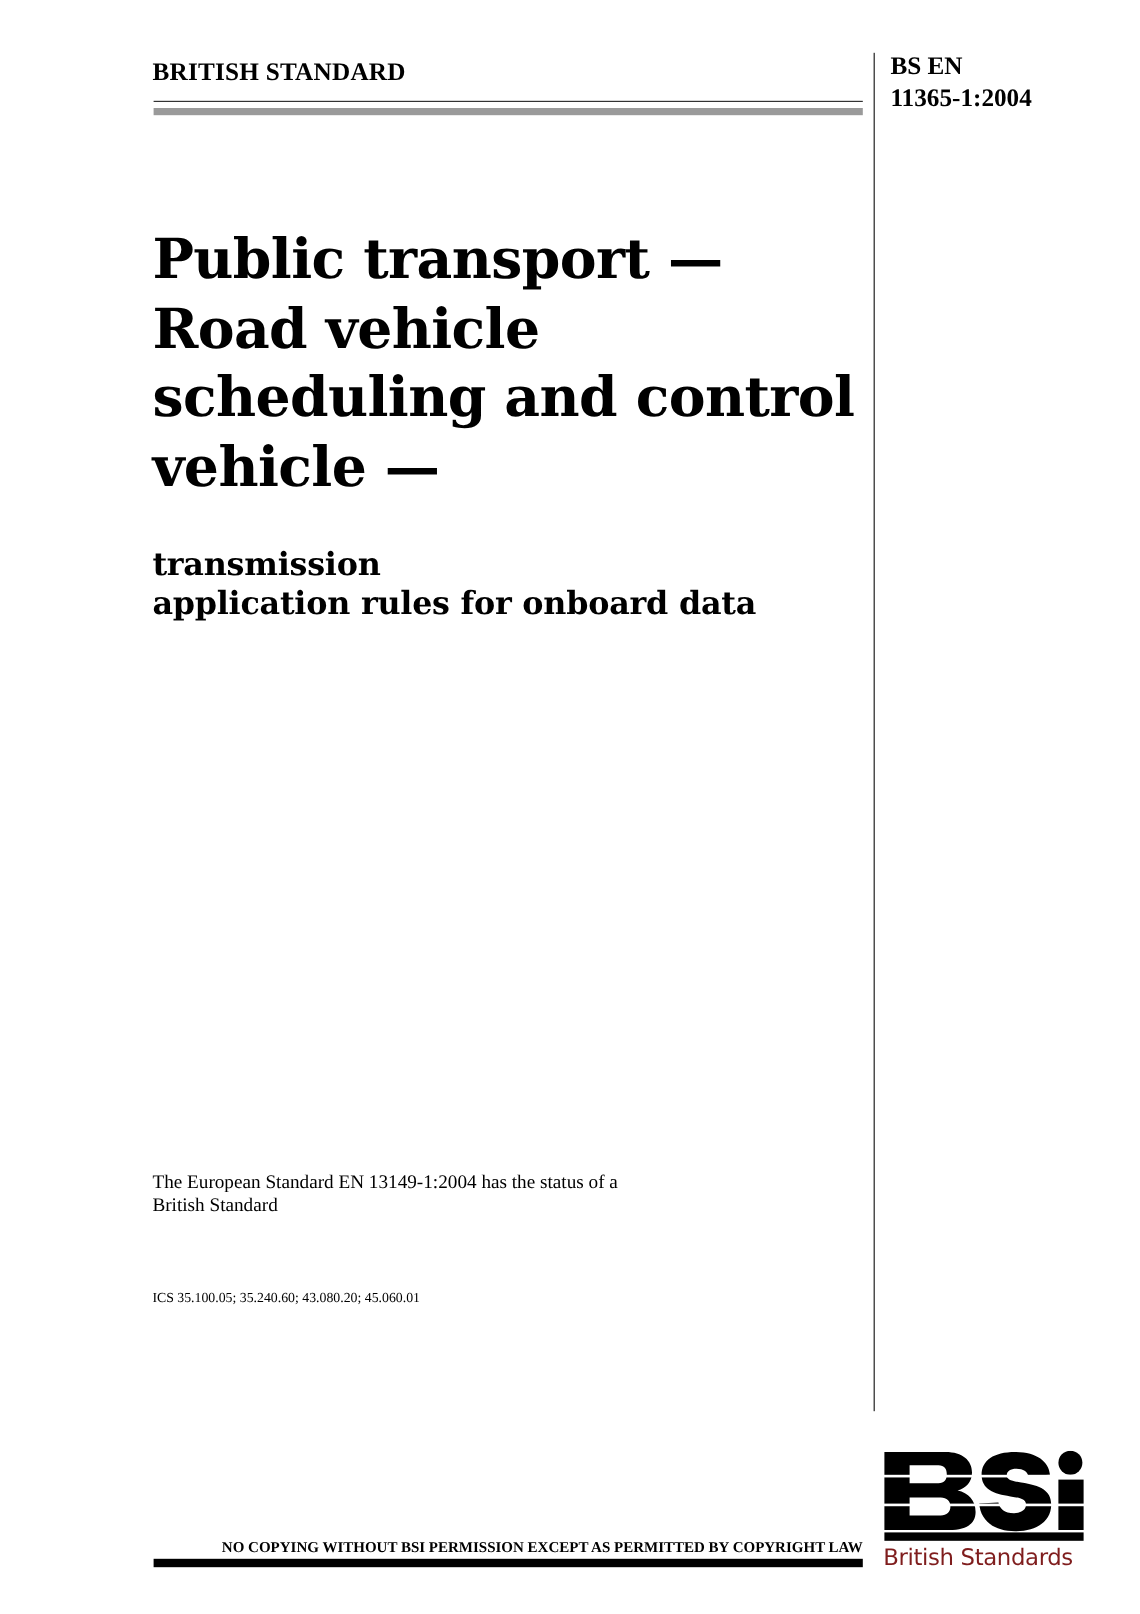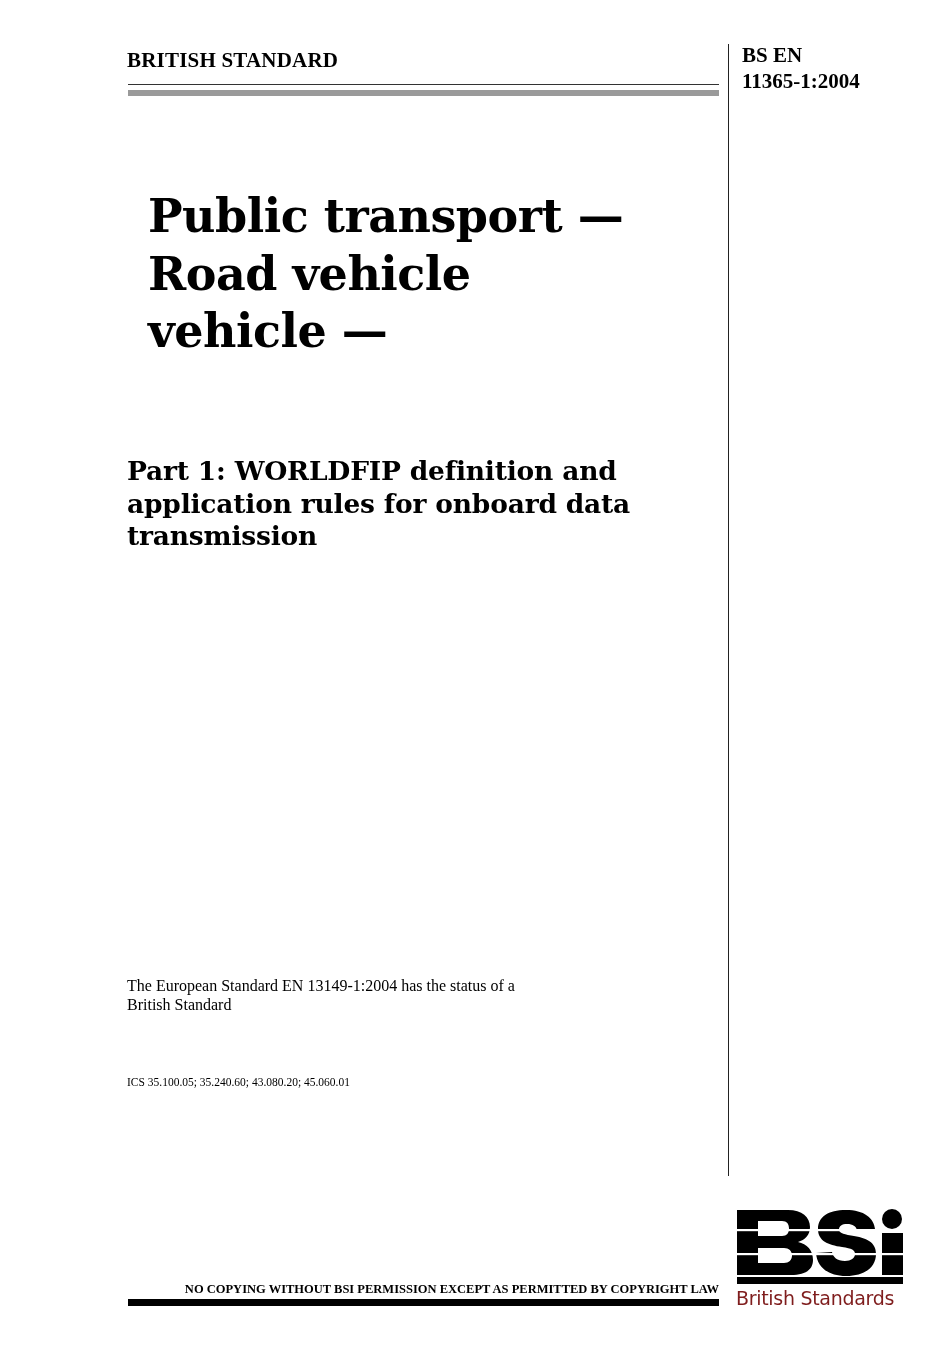--- a/index.html
+++ b/index.html
@@ -60,21 +60,20 @@
 
     .title {
       left: 127px;
       top: 188px;
       width: 600px;
       font-family: "DejaVu Serif", serif;
       font-weight: bold;
       font-size: 46px;
       line-height: 57.5px;
       letter-spacing: -0.5px;
-      margin-left: 21px;
     }
     .title div { white-space: nowrap; }
 
     .subtitle {
       left: 127px;
       top: 455px;
       width: 600px;
       font-family: "DejaVu Serif", serif;
       font-weight: bold;
       font-size: 26.5px;
@@ -144,27 +143,27 @@
 <div class="abs vrule"></div>
 
 <div class="abs doc-number">
   <div>BS EN</div>
   <div>11365-1:2004</div>
 </div>
 
 <div class="abs title">
   <div>Public transport —</div>
   <div>Road vehicle</div>
+  <div>scheduling and control</div>
   <div>vehicle —</div>
 </div>
 
 <div class="abs subtitle">
-  <div>Part 1: WORLDFIP definition and</div>
+  <div>transmission</div>
   <div>application rules for onboard data</div>
-  <div>transmission</div>
 </div>
 
 <div class="abs status">
   <div>The European Standard EN 13149-1:2004 has the status of a</div>
   <div>British Standard</div>
 </div>
 
 <div class="abs ics">ICS 35.100.05; 35.240.60; 43.080.20; 45.060.01</div>
 
 <div class="abs copyright">NO COPYING WITHOUT BSI PERMISSION EXCEPT AS PERMITTED BY COPYRIGHT LAW</div>

